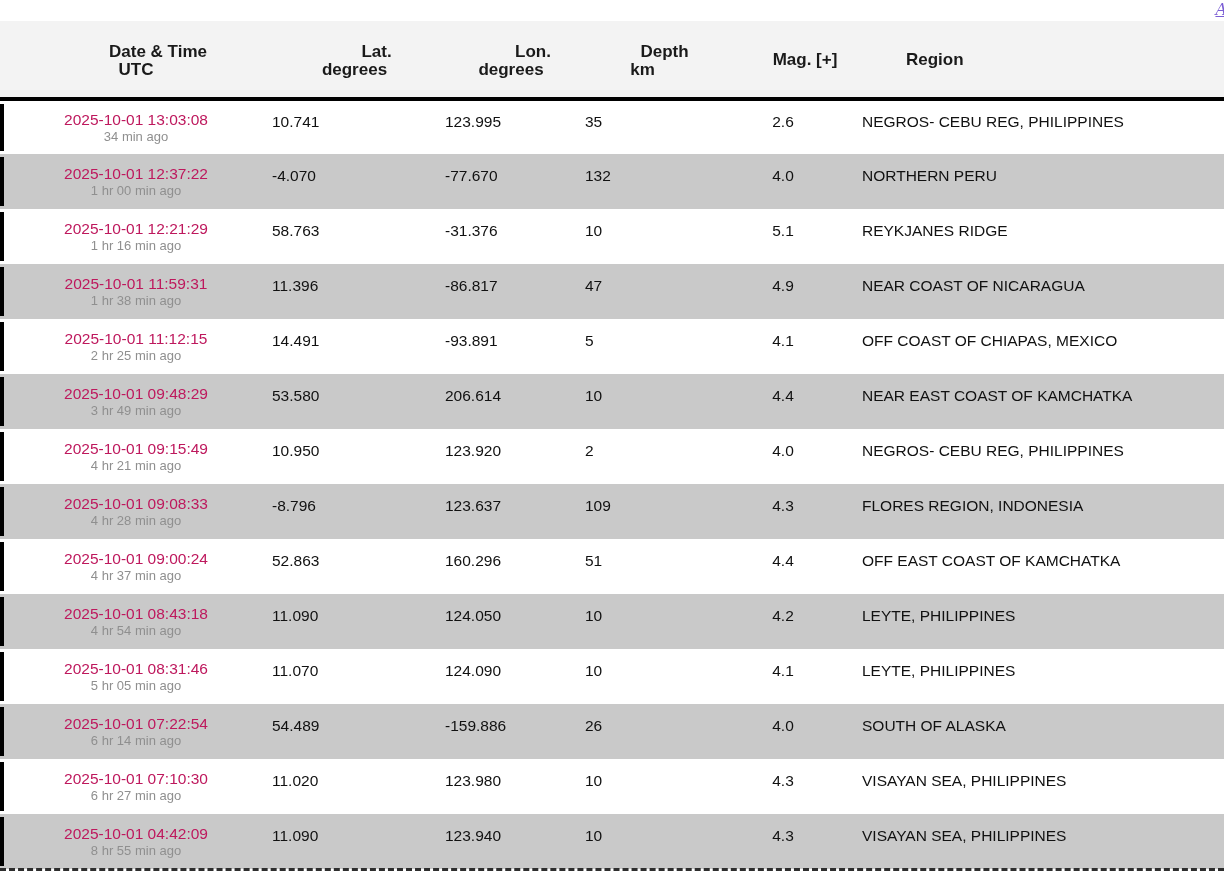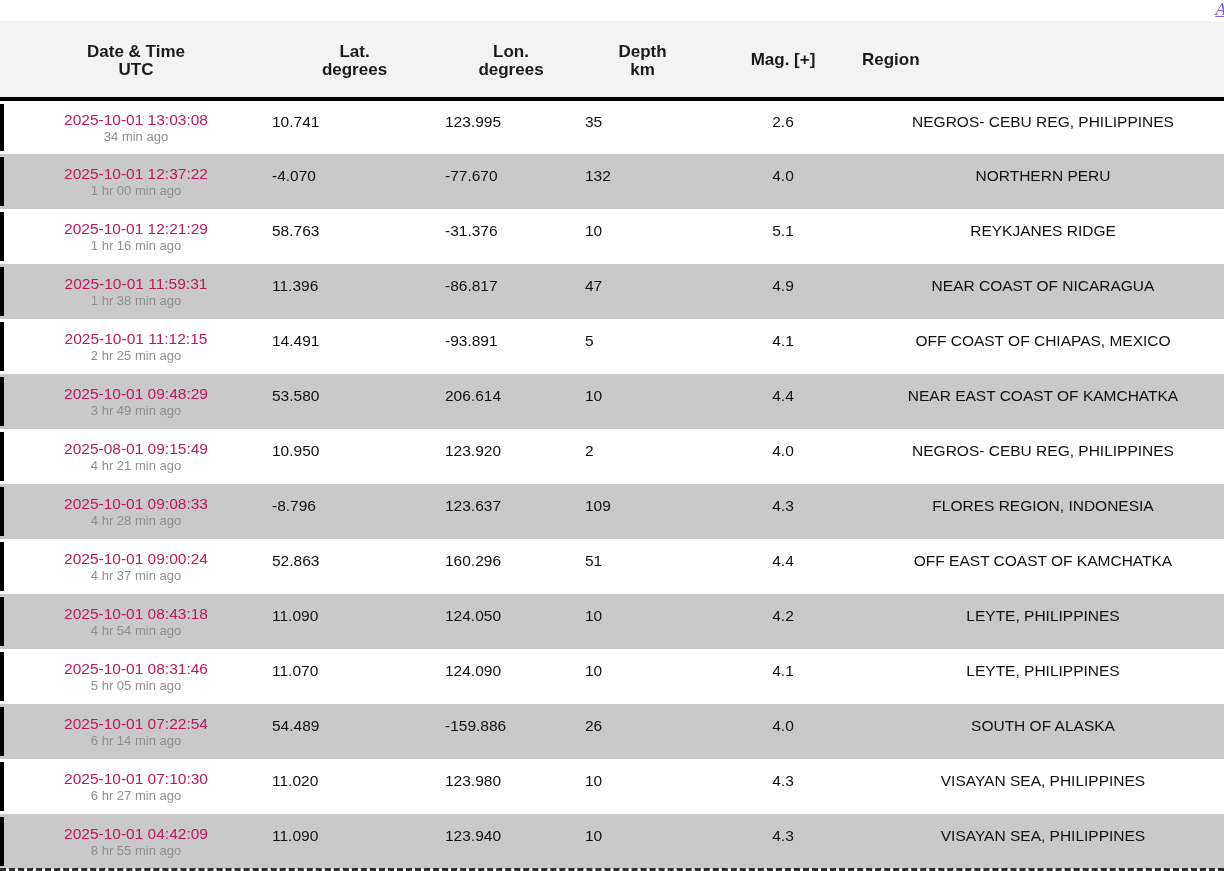--- a/index.html
+++ b/index.html
@@ -47,21 +47,21 @@
     height: 78px;
     background: #f3f3f3;
   }
   thead th {
     vertical-align: middle;
     border-bottom: 4px solid #000000;
     color: #1a1a1a;
     font-weight: bold;
     padding: 0;
   }
-  .h-label { font-size: 17px; line-height: 21px; }
+  .h-label { font-size: 17px; line-height: 21px; padding-left: 44px; }
   .h-sub   { font-size: 17px; line-height: 16px; }
   th.a-center { text-align: center; }
   th.a-right  { text-align: center; padding-right: 8px; }
   th.a-left   { text-align: left;  padding-left: 4px; }
 
   tbody tr { height: 55px; background: #ffffff; }
   tbody tr:nth-child(even) { background: #c9c9c9; }
   tbody td {
     vertical-align: middle;
     padding: 0;
@@ -72,21 +72,21 @@
   .row-bar {
     position: absolute;
     left: 0; top: 3px; bottom: 3px;
     width: 4px;
     background: #000000;
   }
   .dt-main { font-size: 15.5px; line-height: 18px; color: #be185d; }
   .dt-ago  { font-size: 13px; line-height: 15px; color: #8f8f8f; }
   td.cell-num { text-align: left; padding-right: 8px; padding-bottom: 11px; }
   td.cell-mag { text-align: center; padding-bottom: 11px; }
-  td.cell-region { text-align: center; padding-left: 4px; padding-bottom: 11px; }
+  td.cell-region { text-align: left; padding-left: 4px; padding-bottom: 11px; }
 
   .bottom-dashed {
     position: absolute;
     left: 0; right: 0; bottom: 0;
     height: 0;
     border-top: 3px dashed #2e2e2e;
   }
 </style>
 </head>
 <body>
@@ -211,21 +211,21 @@
       <td class="cell-num">53.580</td>
       <td class="cell-num">206.614</td>
       <td class="cell-num">10</td>
       <td class="cell-mag">4.4</td>
       <td class="cell-region">NEAR EAST COAST OF KAMCHATKA</td>
     </tr>
 
     <tr>
       <td class="cell-dt">
         <span class="row-bar"></span>
-        <div class="dt-main">2025-08-01 09:15:49</div>
+        <div class="dt-main">2025-10-01 09:15:49</div>
         <div class="dt-ago">4 hr 21 min ago</div>
       </td>
       <td class="cell-num">10.950</td>
       <td class="cell-num">123.920</td>
       <td class="cell-num">2</td>
       <td class="cell-mag">4.0</td>
       <td class="cell-region">NEGROS- CEBU REG, PHILIPPINES</td>
     </tr>
 
     <tr>

